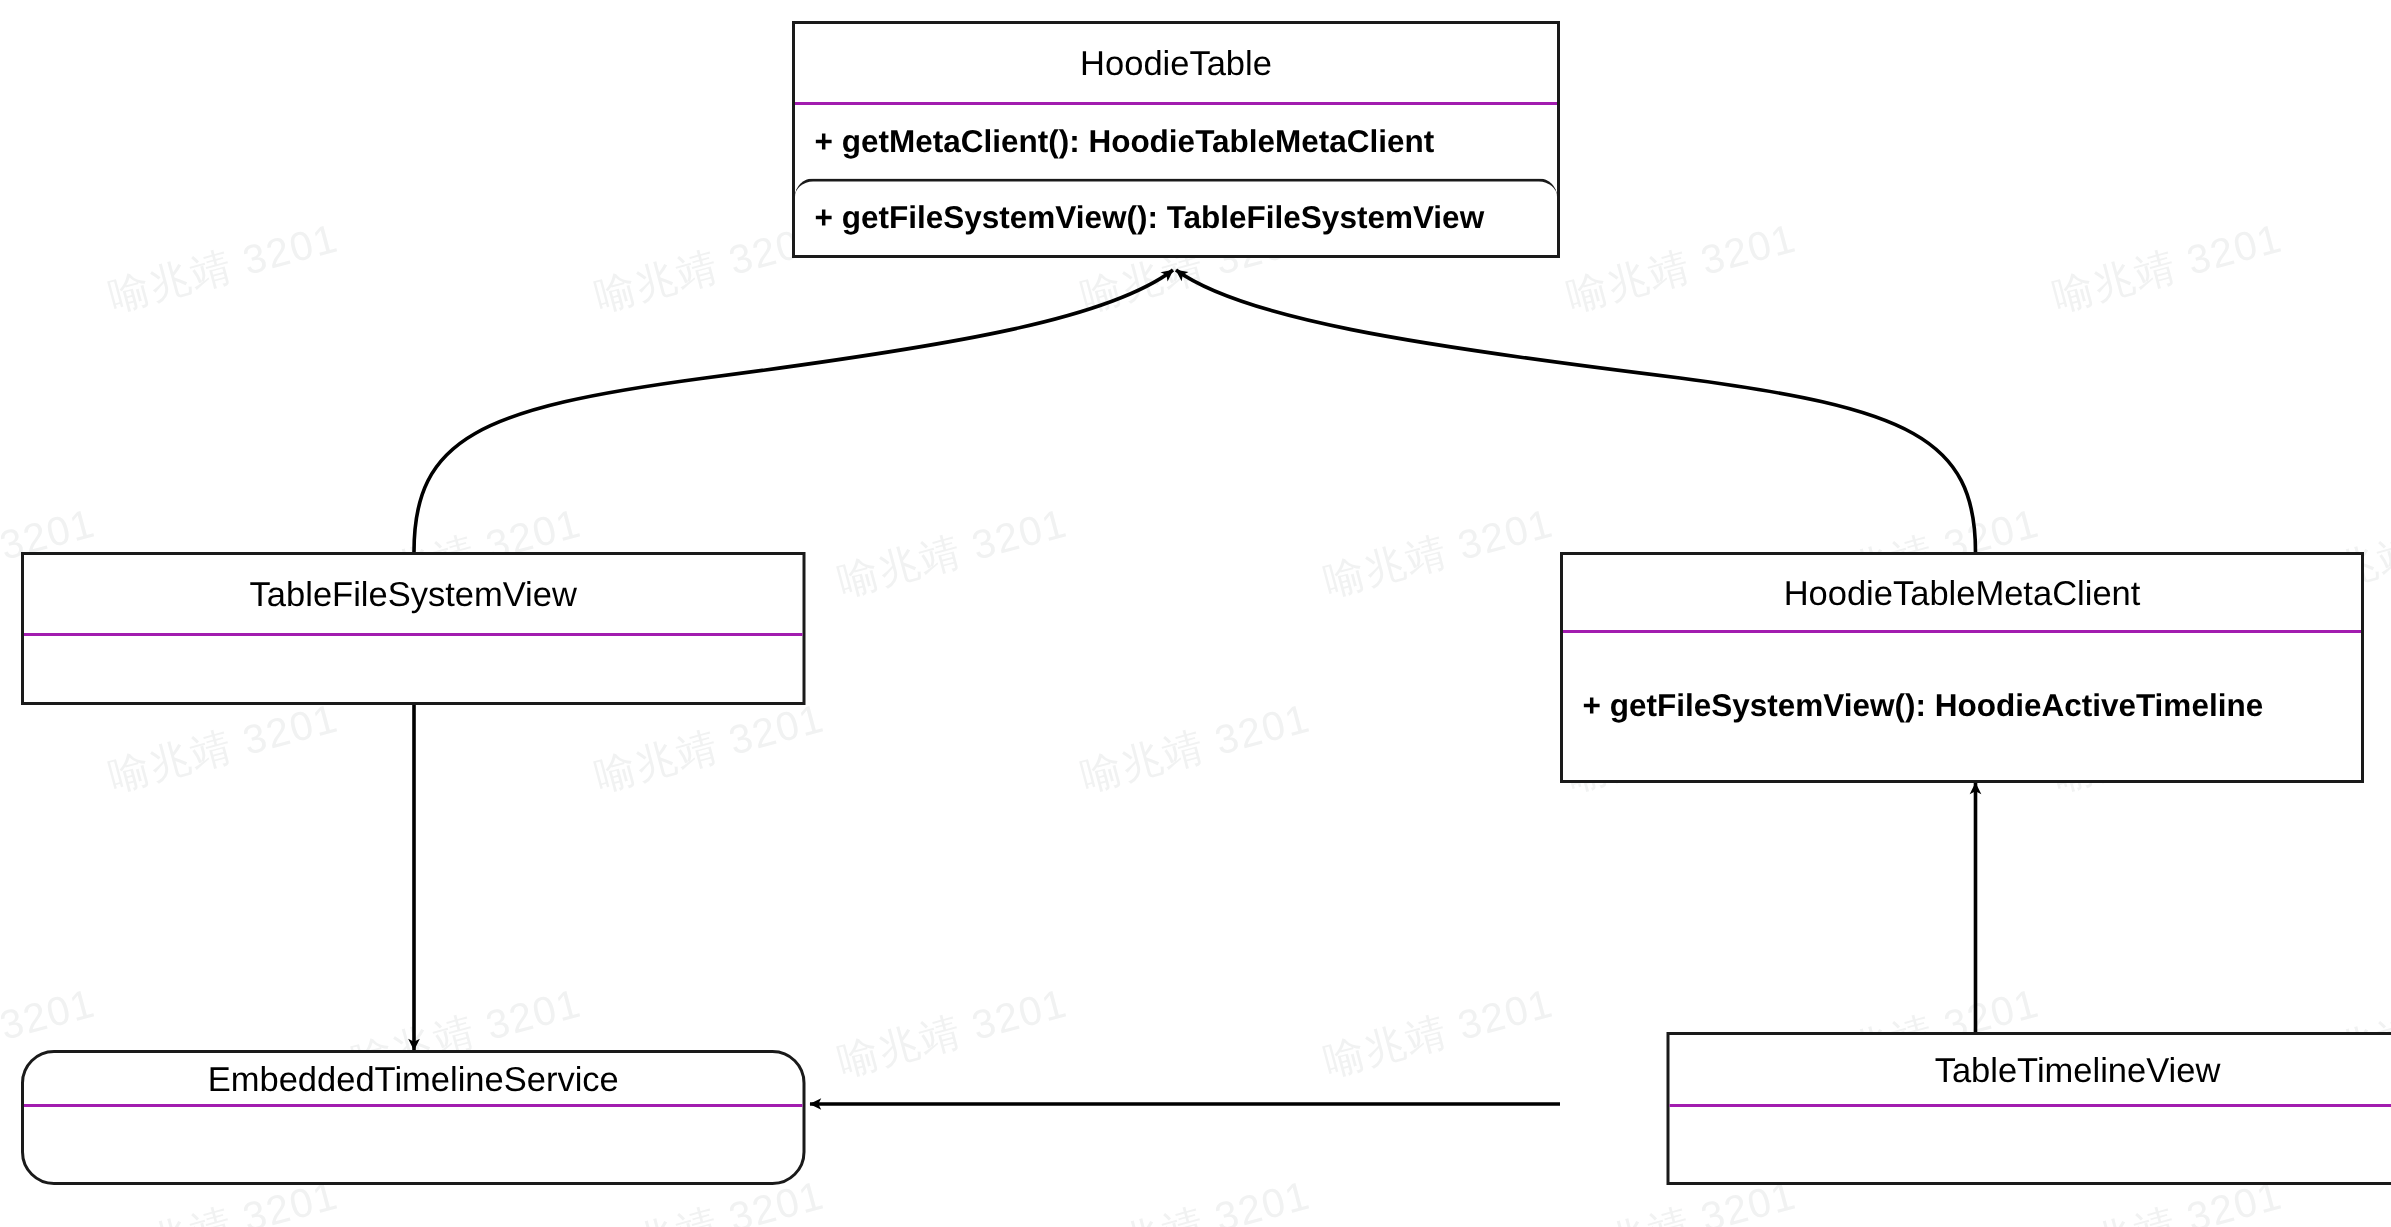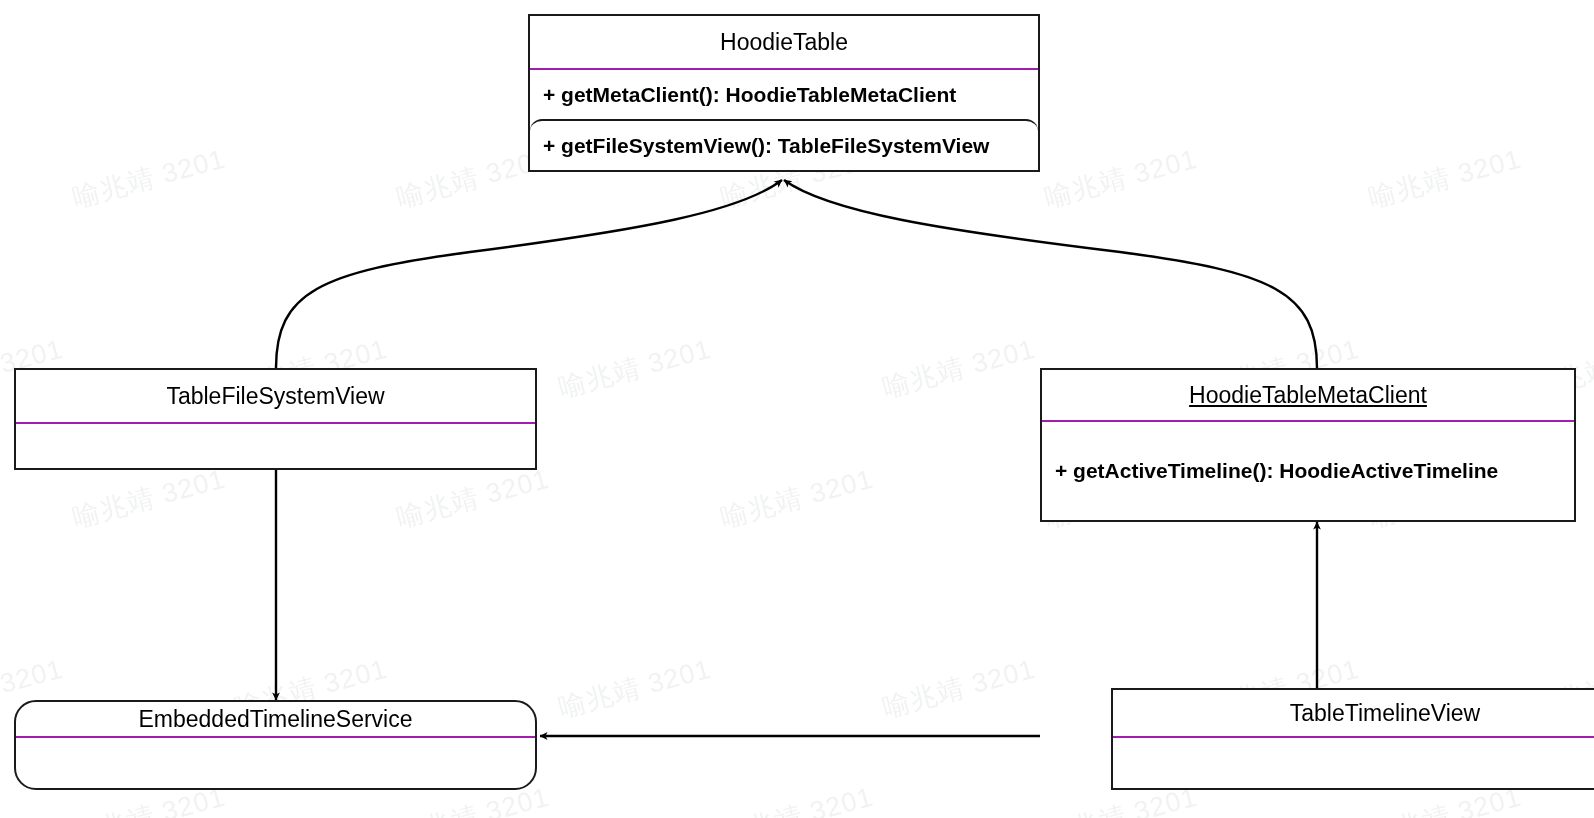--- a/index.html
+++ b/index.html
@@ -161,23 +161,23 @@
         <div class="uml-member">+ getFileSystemView(): TableFileSystemView</div>
       </div>
     </div>
 
     <div class="uml-class" style="left:14px; top:368px; width:523px; height:102px;">
       <div class="uml-name-row" style="height:54px;">TableFileSystemView</div>
       <div class="uml-members empty"></div>
     </div>
 
     <div class="uml-class" style="left:1040px; top:368px; width:536px; height:154px;">
-      <div class="uml-name-row" style="height:52px;text-decoration:underline;">HoodieTableMetaClient</div>
+      <div class="uml-name-row" style="height:52px;">HoodieTableMetaClient</div>
       <div class="uml-members">
-        <div class="uml-member">+ getActiveTimeline(): HoodieActiveTimeline</div>
+        <div class="uml-member">+ getFileSystemView(): HoodieActiveTimeline</div>
       </div>
     </div>
 
     <div class="uml-class" style="left:14px; top:700px; width:523px; height:90px;border-radius:22px;">
       <div class="uml-name-row" style="height:36px;">EmbeddedTimelineService</div>
       <div class="uml-members empty"></div>
     </div>
 
     <div class="uml-class" style="left:1076px; top:688px; width:548px; height:102px;margin-left:35px;">
       <div class="uml-name-row" style="height:48px;">TableTimelineView</div>

